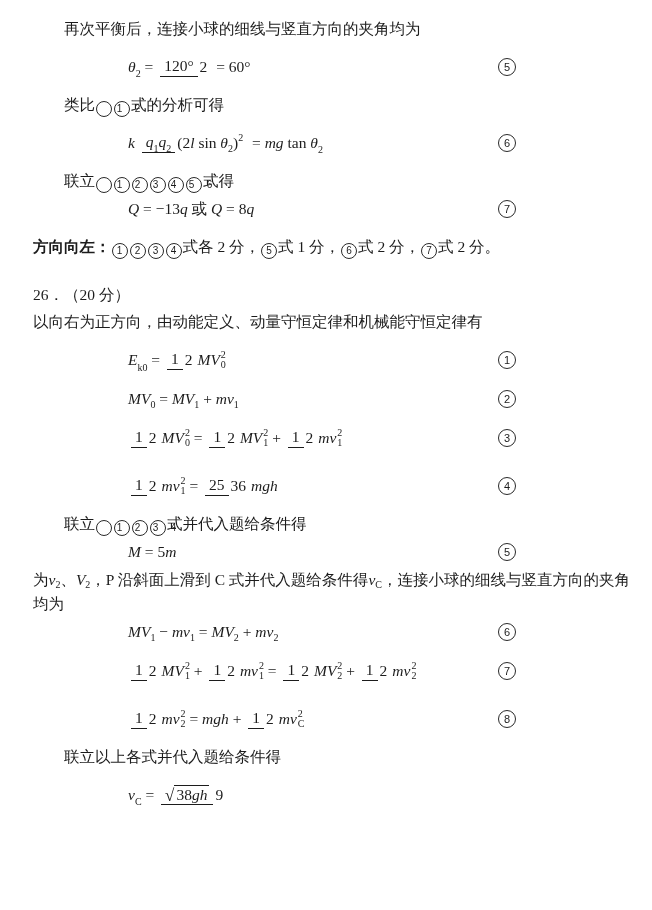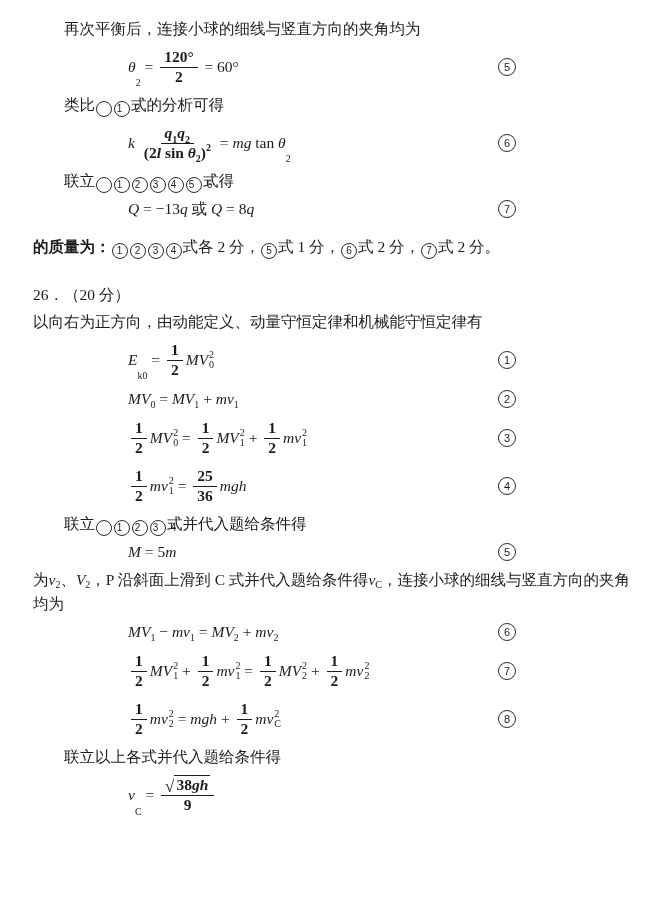--- a/index.html
+++ b/index.html
@@ -35,22 +35,22 @@
   }
   
   .sb{font-size:10px;vertical-align:-3px;font-style:normal;line-height:1;}
   .sp{font-size:10px;vertical-align:6px;font-style:normal;line-height:1;}
   .eq-body .sb{align-self:flex-end;margin-bottom:-2px;}
   .eq-body .sp{align-self:flex-start;margin-top:-1px;}
   
   .ss{display:inline-flex;flex-direction:column;align-items:flex-start;
       font-size:10px;line-height:1.05;vertical-align:-5px;margin-left:1px;font-style:normal;}
   
-  .frac{display:inline-flex;flex-direction:column;align-items:center;
-        vertical-align:middle;margin:0 3px;text-align:center;line-height:1.2;font-weight:bold;}
+  .frac{display:inline-flex;flex-direction:row;align-items:center;
+        vertical-align:middle;margin:0 3px;text-align:center;line-height:1.2;}
   .frac .num{border-bottom:1px solid #1c1c1c;padding:0 4px;display:inline-flex;align-items:center;}
   .frac .den{padding:0 2px;display:inline-flex;align-items:center;}
   
   .sqrt{display:inline-flex;align-items:stretch;}
   .sqrt-sign{line-height:1;align-self:flex-end;font-size:17px;}
   .sqrt-body{border-top:1px solid #1c1c1c;padding:0 2px;display:inline-flex;align-items:flex-end;}
 </style>
 </head>
 <body>
 
@@ -64,21 +64,21 @@
       <div class="para ind"><span class="rm">类比</span><span class="circ">1</span><span class="circ">2</span><span class="rm">式的分析可得</span></div>
       <div class="eq tall">
         <span class="eq-body"><span class="it">k</span><span class="rm"> </span><span class="frac"><span class="num"><span class="it">q</span><span class="sb">1</span><span class="it">q</span><span class="sb">2</span></span><span class="den"><span class="rm">(2</span><span class="it">l</span><span class="rm"> sin </span><span class="it">θ</span><span class="sb">2</span><span class="rm">)</span><span class="sp">2</span></span></span><span class="rm"> = </span><span class="it">mg</span><span class="rm"> tan </span><span class="it">θ</span><span class="sb">2</span></span>
         <span class="circ eq-tag">6</span>
       </div>
       <div class="para ind"><span class="rm">联立</span><span class="circ">1</span><span class="circ">2</span><span class="circ">3</span><span class="circ">4</span><span class="circ">5</span><span class="circ">6</span><span class="rm">式得</span></div>
       <div class="eq">
         <span class="eq-body"><span class="it">Q</span><span class="rm"> = −13</span><span class="it">q</span><span class="rm"> 或 </span><span class="it">Q</span><span class="rm"> = 8</span><span class="it">q</span></span>
         <span class="circ eq-tag">7</span>
       </div>
-      <div class="para scoring"><span class="bd">的质量为：</span><span class="circ">1</span><span class="circ">2</span><span class="circ">3</span><span class="circ">4</span><span class="rm">式各 2 分，</span><span class="circ">5</span><span class="rm">式 1 分，</span><span class="circ">6</span><span class="rm">式 2 分，</span><span class="circ">7</span><span class="rm">式 2 分。</span></div>
+      <div class="para scoring"><span class="bd">方向向左：</span><span class="circ">1</span><span class="circ">2</span><span class="circ">3</span><span class="circ">4</span><span class="rm">式各 2 分，</span><span class="circ">5</span><span class="rm">式 1 分，</span><span class="circ">6</span><span class="rm">式 2 分，</span><span class="circ">7</span><span class="rm">式 2 分。</span></div>
       <div class="para q-num"><span class="rm">26．（20 分）</span></div>
       <div class="para"><span class="rm">以向右为正方向，由动能定义、动量守恒定律和机械能守恒定律有</span></div>
       <div class="eq tall">
         <span class="eq-body"><span class="it">E</span><span class="sb">k0</span><span class="rm"> = </span><span class="frac"><span class="num"><span class="rm">1</span></span><span class="den"><span class="rm">2</span></span></span><span class="it">MV</span><span class="ss"><span class="ss-sup">2</span><span class="ss-sub">0</span></span></span>
         <span class="circ eq-tag">1</span>
       </div>
       <div class="eq">
         <span class="eq-body"><span class="it">MV</span><span class="sb">0</span><span class="rm"> = </span><span class="it">MV</span><span class="sb">1</span><span class="rm"> + </span><span class="it">mv</span><span class="sb">1</span></span>
         <span class="circ eq-tag">2</span>
       </div>

